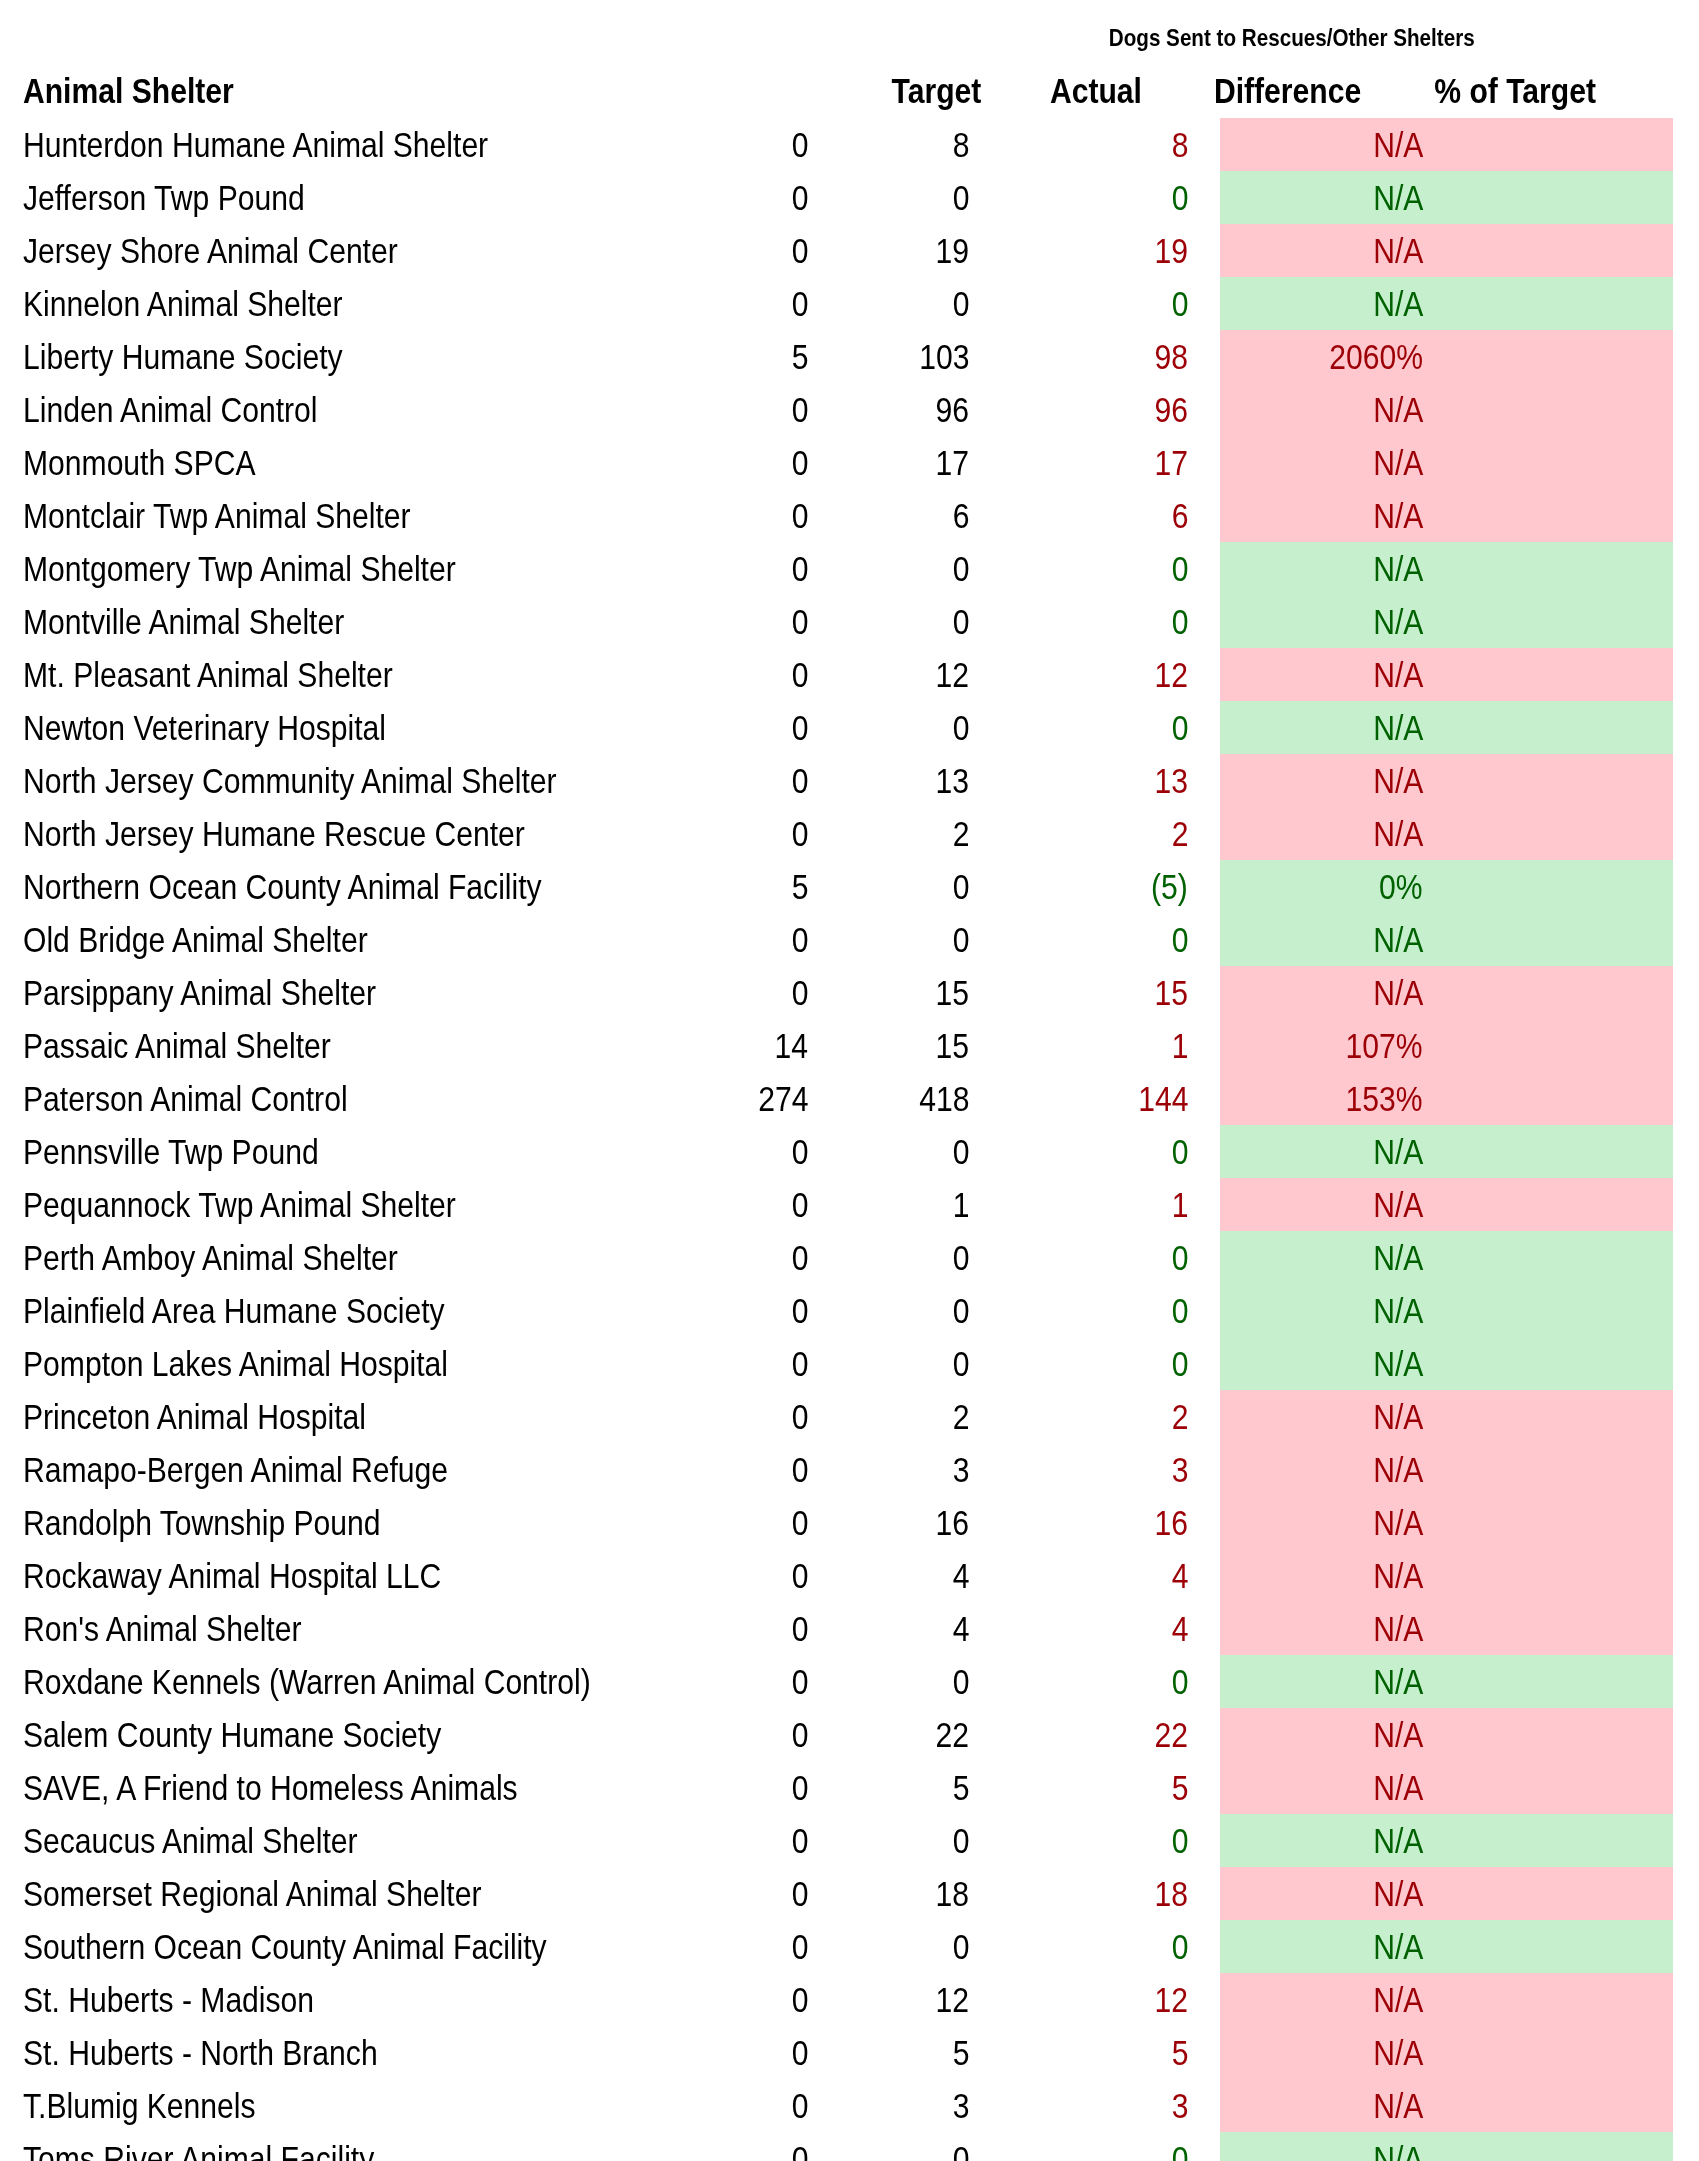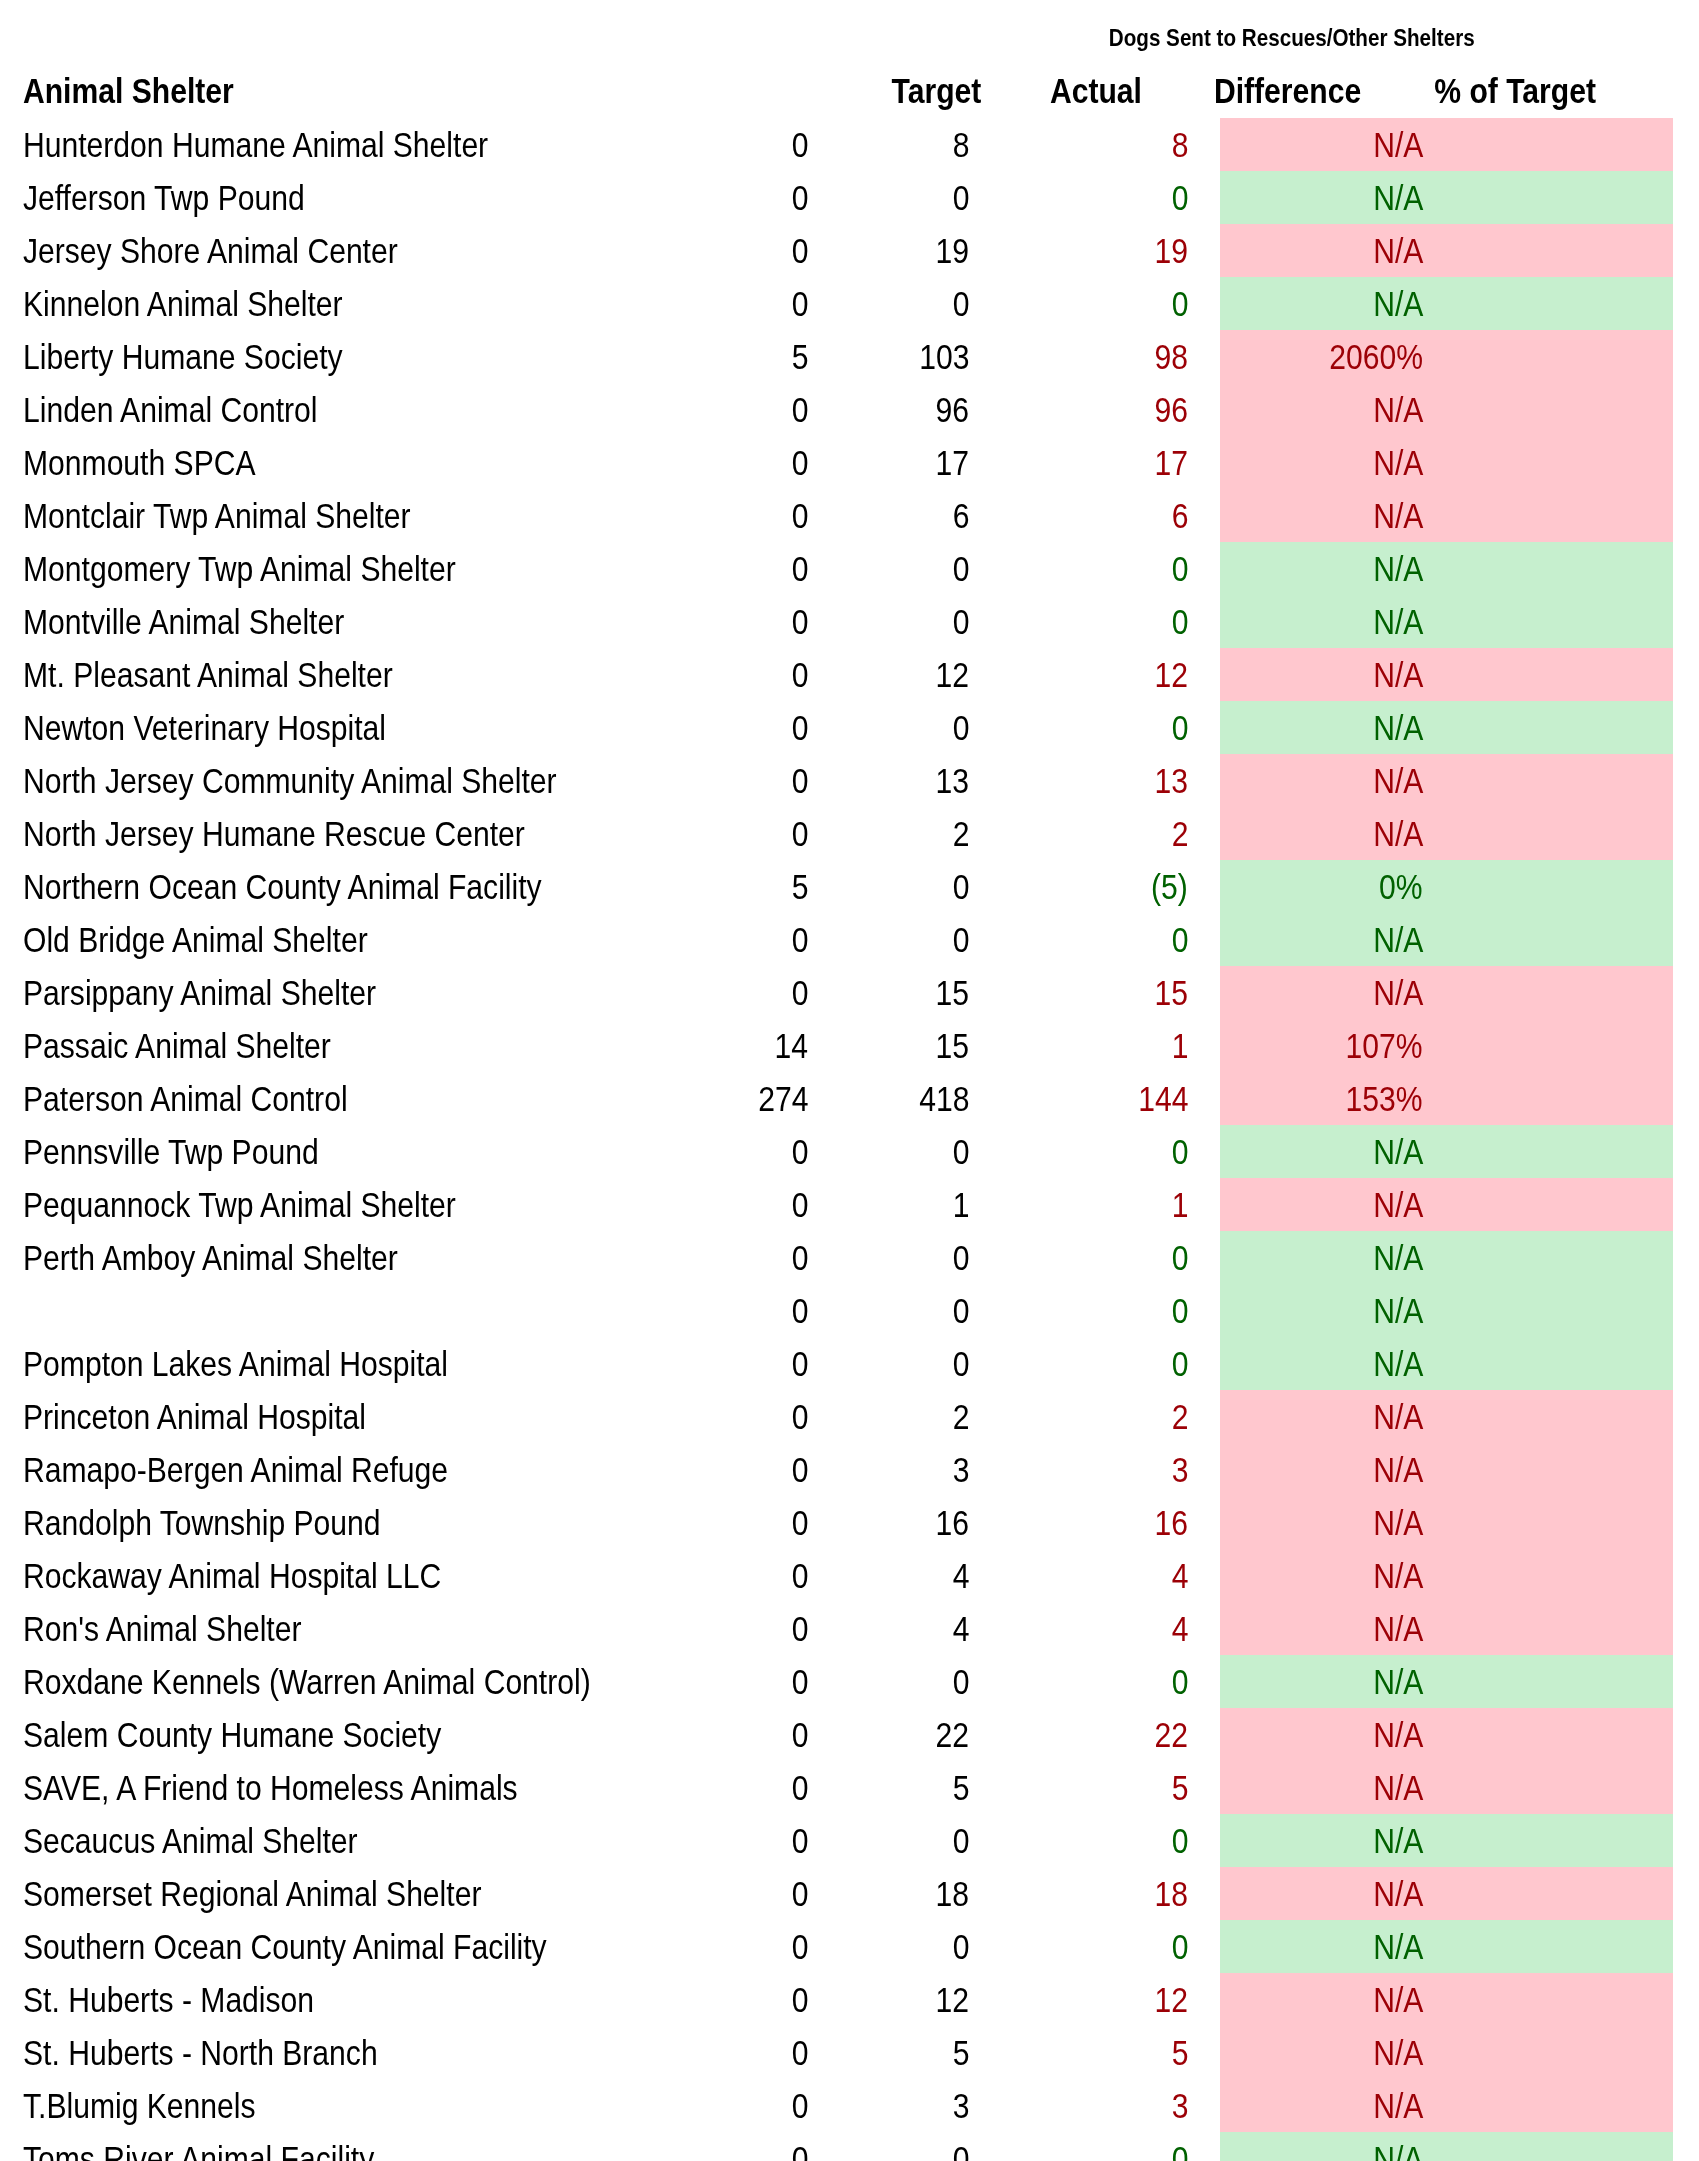--- a/index.html
+++ b/index.html
@@ -213,20 +213,21 @@
     <div class="row good">
     <div class="fill"></div>
     <div class="txt c-name"><span class="cond cond-l">Perth Amboy Animal Shelter</span></div>
     <div class="txt c-target"><span class="cond cond-r">0</span></div>
     <div class="txt c-actual"><span class="cond cond-r">0</span></div>
     <div class="txt c-diff diff"><span class="cond cond-r">0</span></div>
     <div class="txt c-pct pct"><span class="cond cond-r">N/A</span></div>
   </div>
     <div class="row good">
     <div class="fill"></div>
+    <div class="txt c-name"><span class="cond cond-l">Plainfield Area Humane Society</span></div>
     <div class="txt c-target"><span class="cond cond-r">0</span></div>
     <div class="txt c-actual"><span class="cond cond-r">0</span></div>
     <div class="txt c-diff diff"><span class="cond cond-r">0</span></div>
     <div class="txt c-pct pct"><span class="cond cond-r">N/A</span></div>
   </div>
     <div class="row good">
     <div class="fill"></div>
     <div class="txt c-name"><span class="cond cond-l">Pompton Lakes Animal Hospital</span></div>
     <div class="txt c-target"><span class="cond cond-r">0</span></div>
     <div class="txt c-actual"><span class="cond cond-r">0</span></div>

